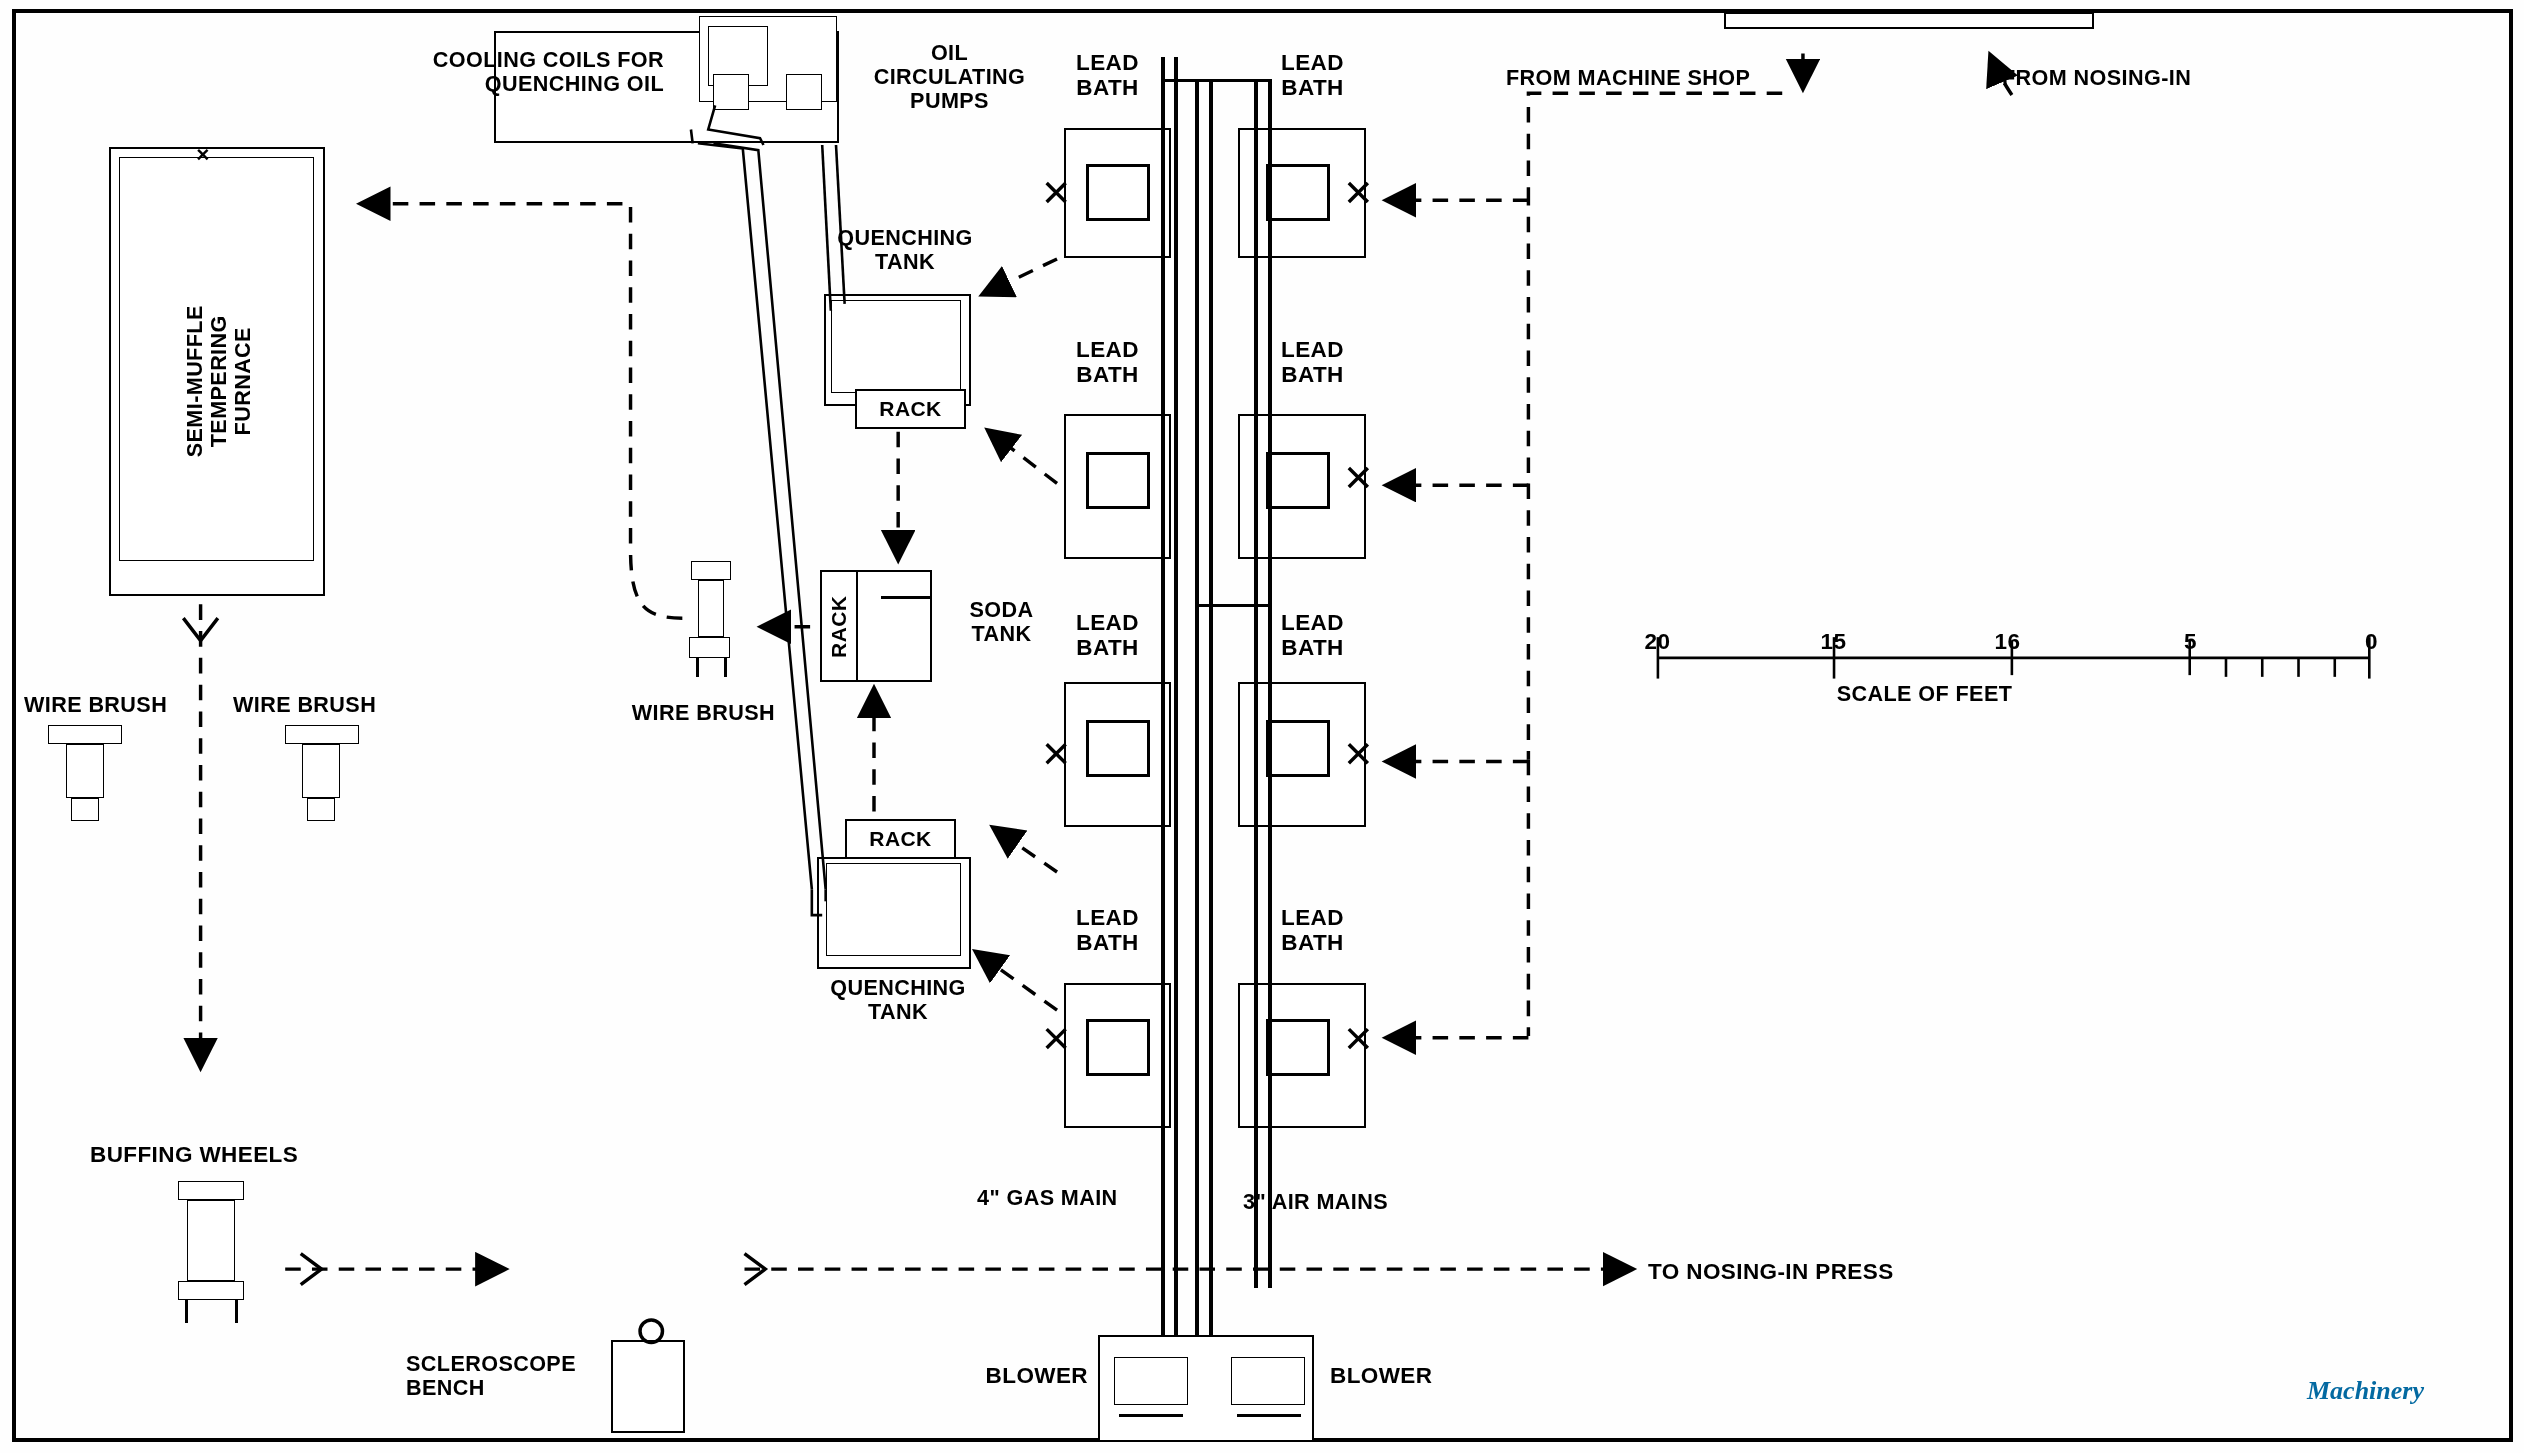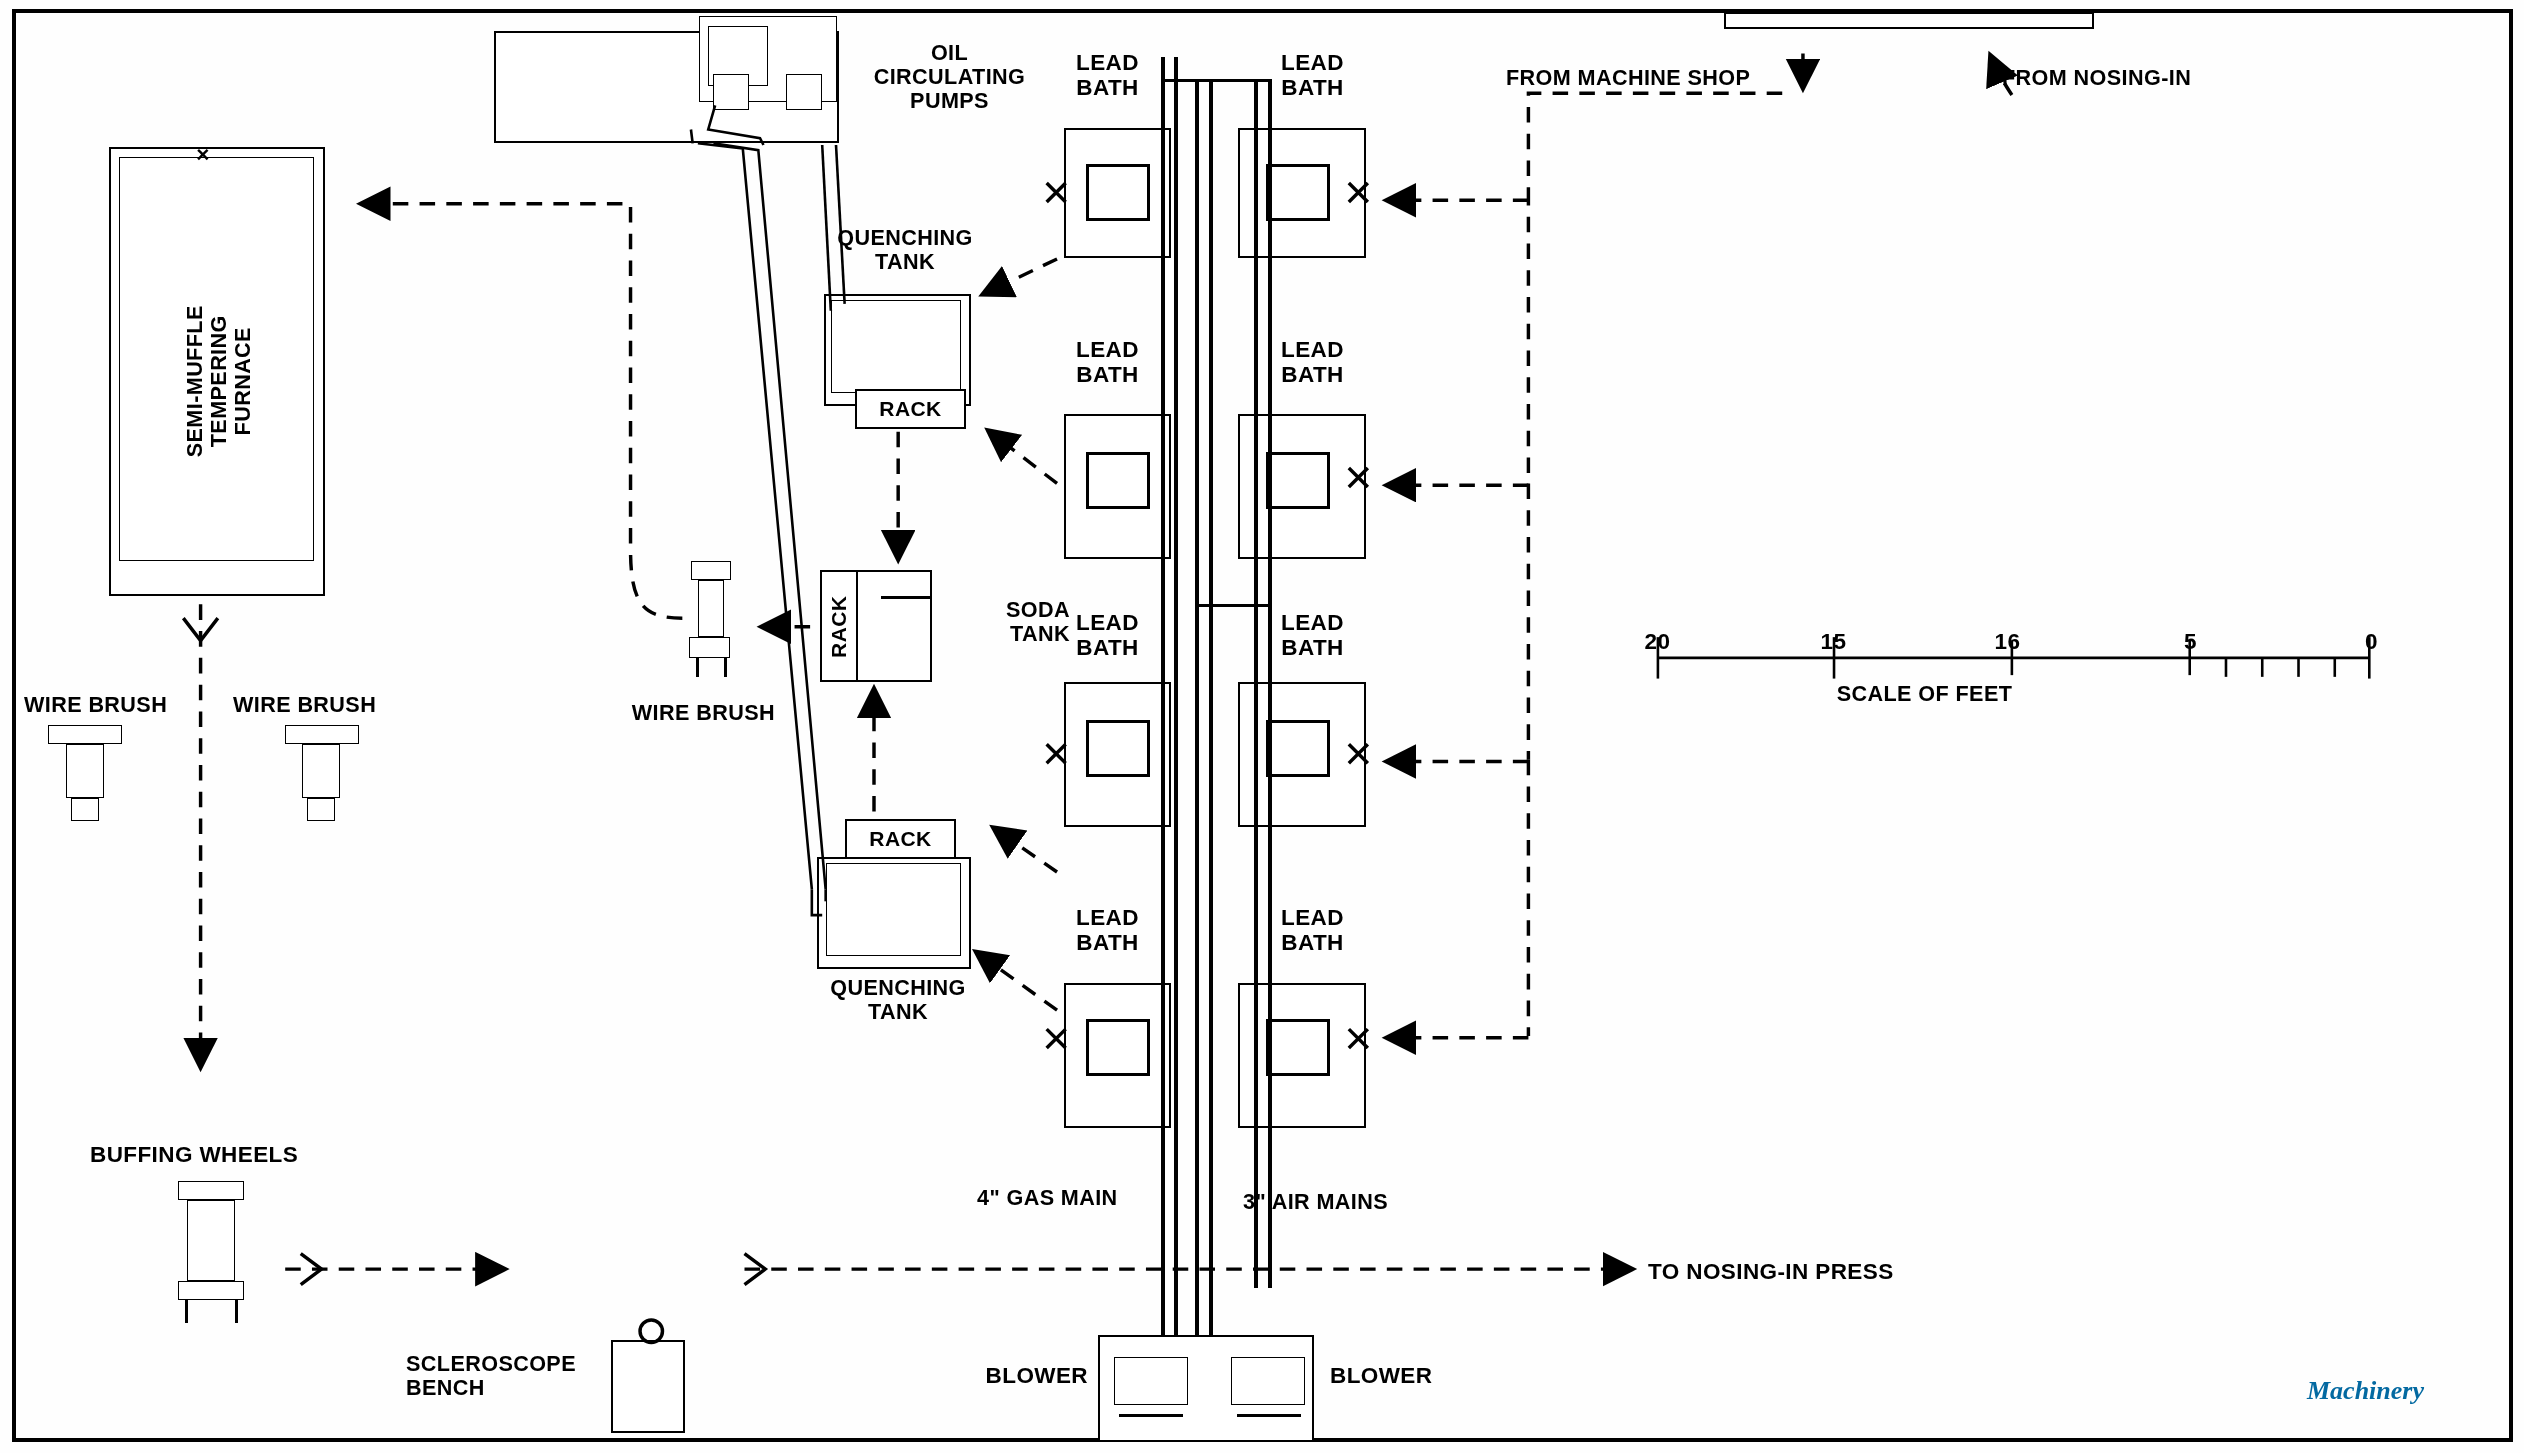--- a/index.html
+++ b/index.html
@@ -132,36 +132,38 @@
   <div class="box" style="left:611px; top:1340px; width:74px; height:93px;"></div>
   <svg class="ov" viewBox="0 0 2924 1683" width="2525" height="1453">
     <circle cx="754" cy="1542" r="13" fill="none" stroke="#000" stroke-width="4"></circle>
   </svg>
 
   <div class="box" style="left:494px; top:31px; width:345px; height:112px;"></div>
   <div class="thin" style="left:699px; top:15.5px; width:138px; height:86px;"></div>
   <div class="thin" style="left:708px; top:26px; width:60px; height:60px;"></div>
   <div class="thin" style="left:713px; top:74px; width:36px; height:36px;"></div>
   <div class="thin" style="left:786px; top:74px; width:36px; height:36px;"></div>
+  <div class="lbl right" style="left:345px; top:48px; width:319px; font-size:21.6px; text-align:right;">COOLING COILS FOR
+QUENCHING OIL</div>
   <div class="lbl" style="left:863px; top:41px; width:173px; font-size:21.6px;">OIL
 CIRCULATING
 PUMPS</div>
 
   <div class="lbl" style="left:810px; top:226px; width:190px; font-size:21.6px;">QUENCHING
 TANK</div>
   <div class="box" style="left:824px; top:294px; width:147px; height:112px;"></div>
   <div class="thin" style="left:831px; top:300px; width:130px; height:93px;"></div>
   <div class="box" style="left:855px; top:389px; width:111px; height:40px;"></div>
   <div class="lbl" style="left:855px; top:397px; width:111px; font-size:21px;">RACK</div>
 
   <div class="box" style="left:820px; top:570px; width:112px; height:112px;"></div>
   <div class="hline" style="left:881px; top:596px; width:50px;"></div>
   <div class="box" style="left:820px; top:570px; width:38px; height:112px;"></div>
   <div class="lbl rot rot90" style="left:796px; top:615px; width:86px; font-size:21px;">RACK</div>
-  <div class="lbl left" style="left:941px; top:598px; width:121px; font-size:21.6px; text-align:right;margin-left:8px;">SODA
+  <div class="lbl left" style="left:941px; top:598px; width:121px; font-size:21.6px; text-align:center;">SODA
 TANK</div>
 
   <div class="box" style="left:845px; top:819px; width:111px; height:40px;"></div>
   <div class="lbl" style="left:845px; top:827px; width:111px; font-size:21px;">RACK</div>
   <div class="box" style="left:817px; top:857px; width:154px; height:112px;"></div>
   <div class="thin" style="left:826px; top:863px; width:135px; height:93px;"></div>
   <div class="lbl" style="left:803px; top:976px; width:190px; font-size:21.6px;">QUENCHING
 TANK</div>
 
   <div class="lbl right" style="left:568px; top:701px; width:207px; font-size:21.6px; text-align:right;">WIRE BRUSH</div>

